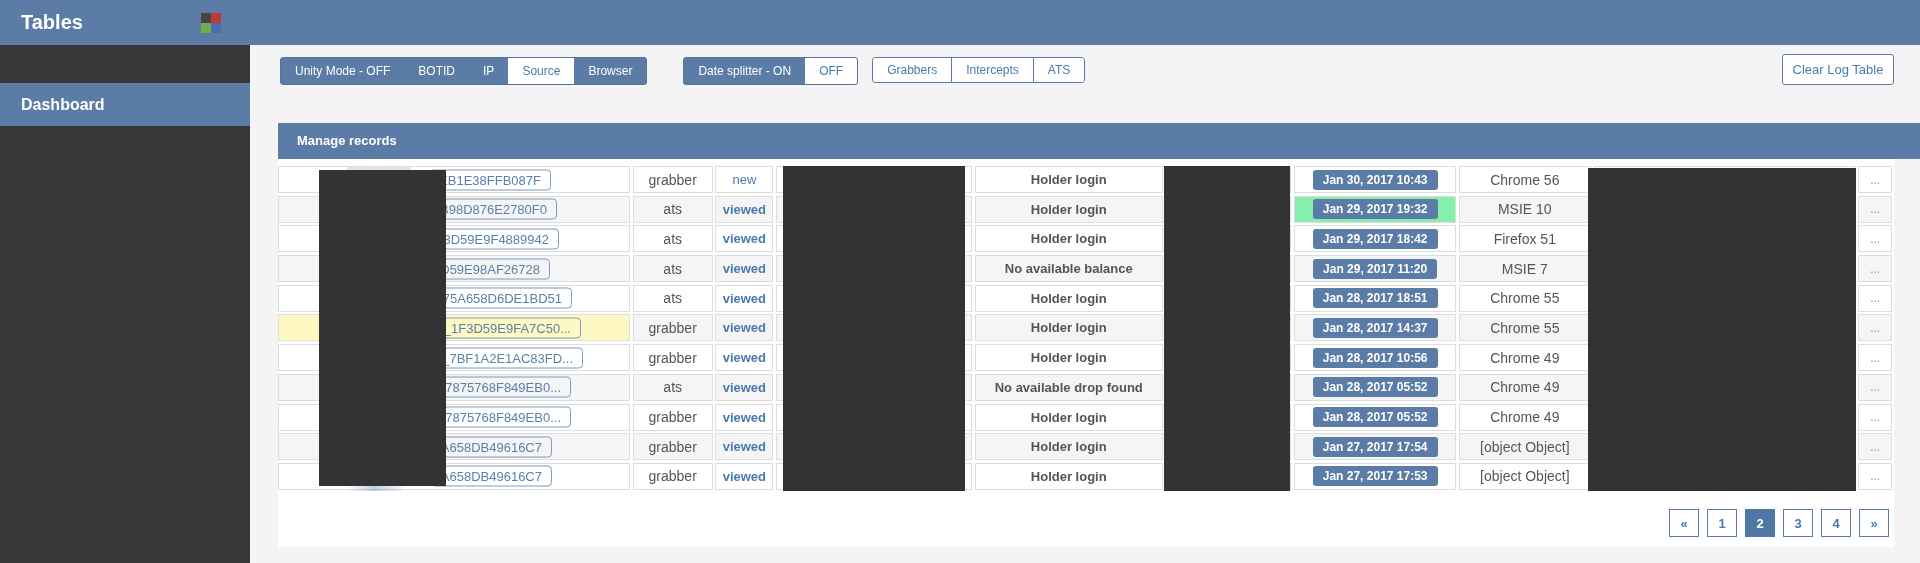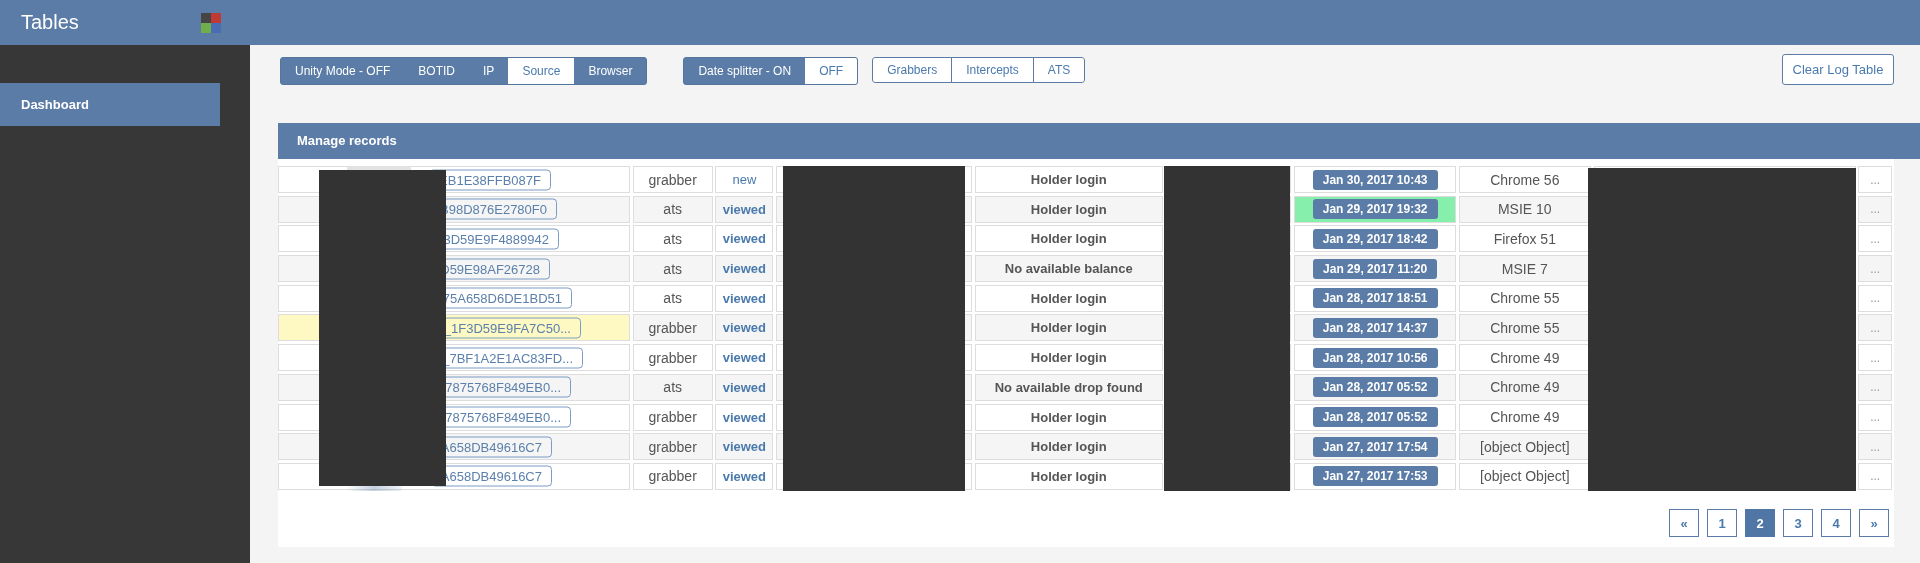--- a/index.html
+++ b/index.html
@@ -1,31 +1,31 @@
 <!DOCTYPE html>
 <html><head>
 <meta charset="utf-8">
 <style>
   * { margin:0; padding:0; box-sizing:border-box; }
   body { background:#e9e9e9; font-family:"Liberation Sans", sans-serif; }
   #canvas { position:relative; width:1920px; height:563px; background:#f4f4f4; overflow:hidden; }
 
   
   .topbar { position:absolute; left:0; top:0; width:1920px; height:45px; background:#5a7ca6; }
-  .topbar-title { position:absolute; left:21px; top:0; height:45px; line-height:45px; color:#fff; font-size:20px; font-weight:normal; }
+  .topbar-title { position:absolute; left:21px; top:0; height:45px; line-height:45px; color:#fff; font-size:20px; font-weight:bold; }
   .logo { position:absolute; left:201px; top:13px; width:20px; height:20px; display:grid; grid-template-columns:10px 10px; grid-template-rows:10px 10px; }
   .logo span:nth-child(1){background:#454545;} .logo span:nth-child(2){background:#c03a35;}
   .logo span:nth-child(3){background:#6fae4a;} .logo span:nth-child(4){background:#4a6cb4;}
   .topnav { position:absolute; right:18px; top:0; height:45px; display:flex; align-items:center; gap:42px; }
   .topnav .nav-item { color:#fff; font-size:13px; font-weight:bold; cursor:pointer; }
 
   
   .sidebar { position:absolute; left:0; top:45px; width:250px; height:518px; background:#373737; }
-  .side-item { position:absolute; left:0; top:38px; width:220px; height:43px; background:#5a7ca6; color:#fff;
-               font-size:13px; font-weight:bold; line-height:43px; padding-left:21px; cursor:pointer; }
+  .side-item { position:absolute; left:0; top:38px; width:250px; height:43px; background:#5a7ca6; color:#fff;
+               font-size:16px; font-weight:bold; line-height:43px; padding-left:21px; cursor:pointer; }
 
   
   .filters { position:absolute; left:280px; top:57px; height:26px; display:flex; align-items:flex-start; }
   .btn-group { display:flex; border-radius:3px; overflow:hidden; }
   .btn-group.solid-group { background:#5a7ca6; border:1px solid #53759e; }
   .fbtn { height:26px; line-height:24px; padding:0 14px; font-size:12px; white-space:nowrap; cursor:pointer; border:none; background:transparent; font-family:inherit; }
   .fbtn.solid { color:#fff; }
   .fbtn.active-white { background:#fff; color:#4a7aad; }
   .btn-group.outline-group .fbtn { background:#fff; color:#4a7aad; border:1px solid #5a7ca6; margin-left:-1px; }
   .btn-group.outline-group .fbtn:first-child { margin-left:0; border-radius:3px 0 0 3px; }

